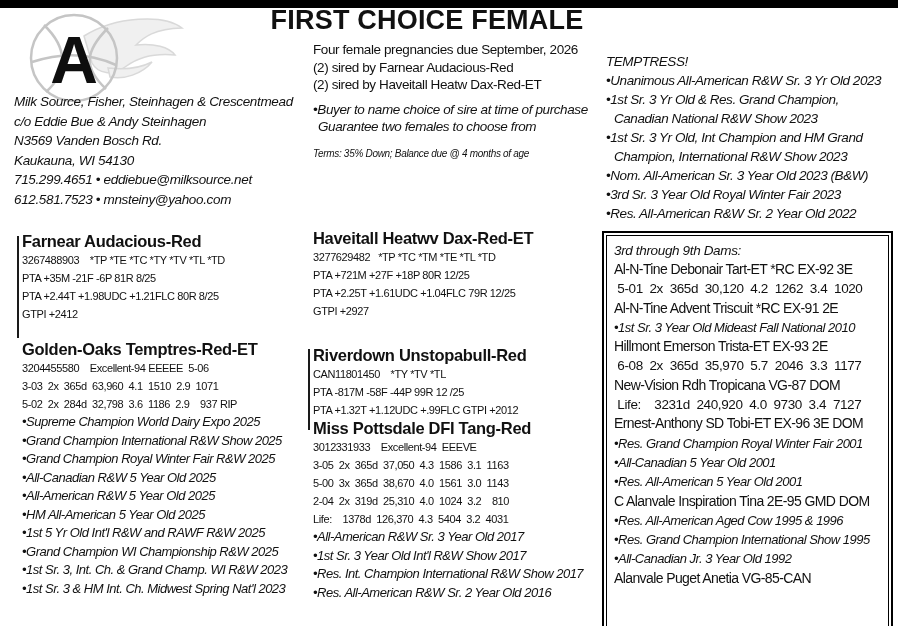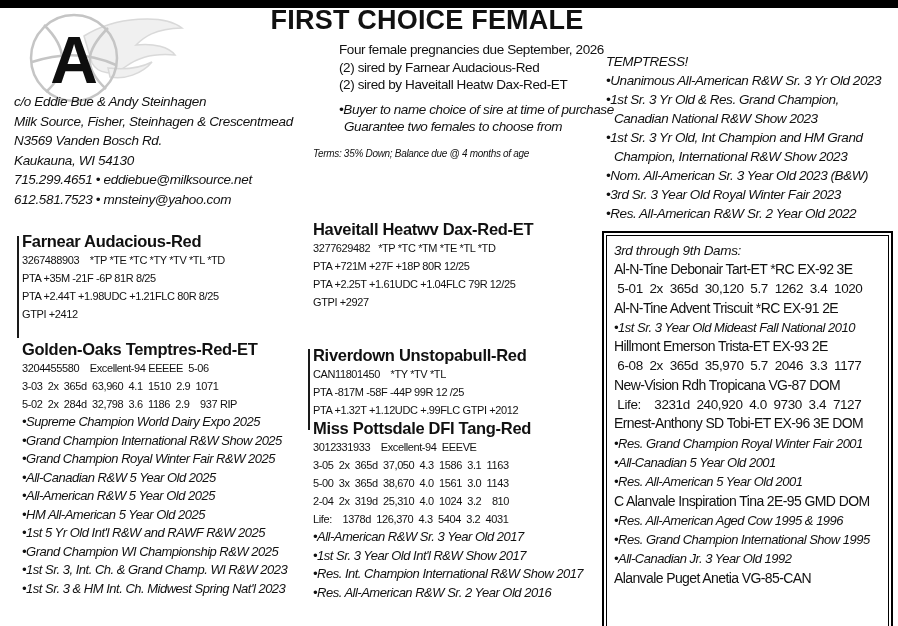--- a/index.html
+++ b/index.html
@@ -13,21 +13,21 @@
     position:absolute; left:217px; top:5px; width:420px; text-align:center;
     font-size:27px; font-weight:bold; letter-spacing:0.2px; white-space:nowrap;
   }
   .logo { position:absolute; left:12px; top:8px; width:175px; height:100px; }
 
   
   .ln { white-space:nowrap; }
 
   .offer-intro {
     position:absolute; left:313px; top:41px;
-    font-size:13.5px; line-height:17.5px; letter-spacing:-0.4px;margin-left:26px;
+    font-size:13.5px; line-height:17.5px; letter-spacing:-0.4px;
   }
   .buyer-notes { margin-top:7px; font-style:italic; }
   .buyer-cont { padding-left:5px; }
   .terms {
     position:absolute; left:313px; top:148px;
     font-size:10px; font-style:italic; letter-spacing:-0.3px; white-space:nowrap;text-align:right;
   }
   .consignor {
     position:absolute; left:14px; top:92px;
     font-size:13.5px; font-style:italic; line-height:19.5px; letter-spacing:-0.35px;
@@ -92,22 +92,22 @@
     <div class="ln">(2) sired by Haveitall Heatw Dax-Red-ET</div>
     <div class="buyer-notes">
       <div class="ln">•Buyer to name choice of sire at time of purchase</div>
       <div class="ln buyer-cont">Guarantee two females to choose from</div>
     </div>
   </div>
 
   <div class="terms">Terms: 35% Down; Balance due @ 4 months of age</div>
 
   <div class="consignor">
+    <div class="ln">Milk Source, Fisher, Steinhagen &amp; Crescentmead</div>
     <div class="ln">c/o Eddie Bue &amp; Andy Steinhagen</div>
-    <div class="ln">Milk Source, Fisher, Steinhagen &amp; Crescentmead</div>
     <div class="ln">N3569 Vanden Bosch Rd.</div>
     <div class="ln">Kaukauna, WI  54130</div>
     <div class="ln">715.299.4651  •  eddiebue@milksource.net</div>
     <div class="ln">612.581.7523  •  mnsteiny@yahoo.com</div>
   </div>
 
   <div class="temptress">
     <div class="ln">TEMPTRESS!</div>
     <div class="ln">•Unanimous All-American R&amp;W Sr. 3 Yr Old 2023</div>
     <div class="ln">•1st Sr. 3 Yr Old &amp; Res. Grand Champion,</div>
@@ -142,21 +142,21 @@
       <div class="ln">•All-Canadian R&amp;W 5 Year Old 2025</div>
       <div class="ln">•All-American R&amp;W 5 Year Old 2025</div>
       <div class="ln">•HM All-American 5 Year Old 2025</div>
       <div class="ln">•1st 5 Yr Old Int'l R&amp;W and RAWF R&amp;W 2025</div>
       <div class="ln">•Grand Champion WI Championship R&amp;W 2025</div>
       <div class="ln">•1st Sr. 3, Int. Ch. &amp; Grand Champ. WI R&amp;W 2023</div>
       <div class="ln">•1st Sr. 3 &amp; HM Int. Ch. Midwest Spring Nat'l 2023</div>
     </div>
   </div>
 
-  <div class="blk" style="left:313px; top:220px;">
+  <div class="blk" style="left:313px; top:229px;">
     <div class="blk-name">Haveitall Heatwv Dax-Red-ET</div>
     <div class="pl">3277629482   *TP *TC *TM *TE *TL *TD</div>
     <div class="pl">PTA +721M +27F +18P 80R 12/25</div>
     <div class="pl">PTA +2.25T +1.61UDC +1.04FLC 79R 12/25</div>
     <div class="pl">GTPI +2927</div>
   </div>
 
   <div class="blk" style="left:313px; top:346px;">
     <div class="blk-name">Riverdown Unstopabull-Red</div>
     <div class="pl">CAN11801450    *TY *TV *TL</div>
@@ -176,21 +176,21 @@
       <div class="ln">•1st Sr. 3 Year Old Int'l R&amp;W Show 2017</div>
       <div class="ln">•Res. Int. Champion International R&amp;W Show 2017</div>
       <div class="ln">•Res. All-American R&amp;W Sr. 2 Year Old 2016</div>
     </div>
   </div>
 
   <div class="dams-box">
     <div class="dams-inner">
       <div class="dams-title">3rd through 9th Dams:</div>
       <div class="name">Al-N-Tine Debonair Tart-ET *RC EX-92 3E</div>
-      <div class="rec"> 5-01  2x  365d  30,120  5.7  1262  3.4  1020</div>
+      <div class="rec"> 5-01  2x  365d  30,120  4.2  1262  3.4  1020</div>
       <div class="name">Al-N-Tine Advent Triscuit *RC EX-91 2E</div>
       <div class="bullet">•1st Sr. 3 Year Old Mideast Fall National 2010</div>
       <div class="name">Hillmont Emerson Trista-ET EX-93 2E</div>
       <div class="rec"> 6-08  2x  365d  35,970  5.7  2046  3.3  1177</div>
       <div class="name">New-Vision Rdh Tropicana VG-87 DOM</div>
       <div class="rec"> Life:    3231d  240,920  4.0  9730  3.4  7127</div>
       <div class="name">Ernest-Anthony SD Tobi-ET EX-96 3E DOM</div>
       <div class="bullet">•Res. Grand Champion Royal Winter Fair 2001</div>
       <div class="bullet">•All-Canadian 5 Year Old 2001</div>
       <div class="bullet">•Res. All-American 5 Year Old 2001</div>

